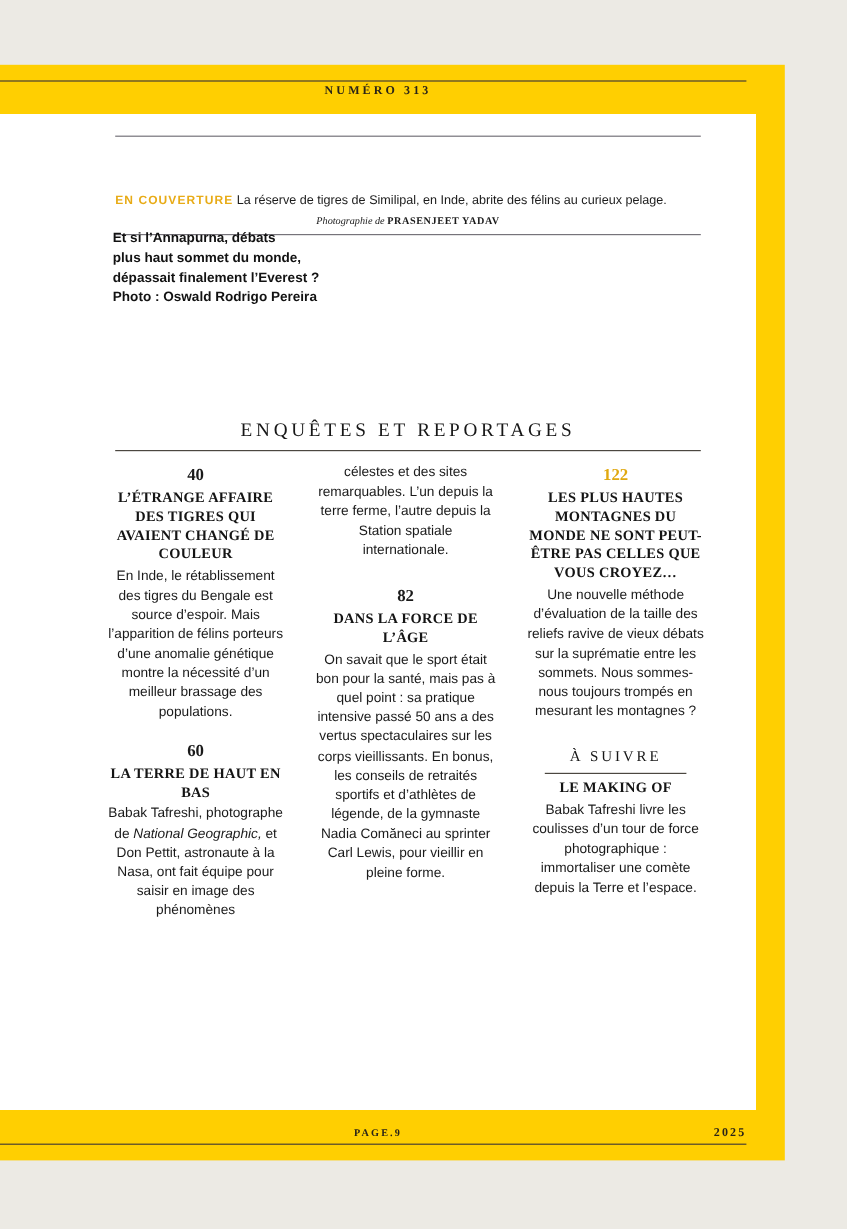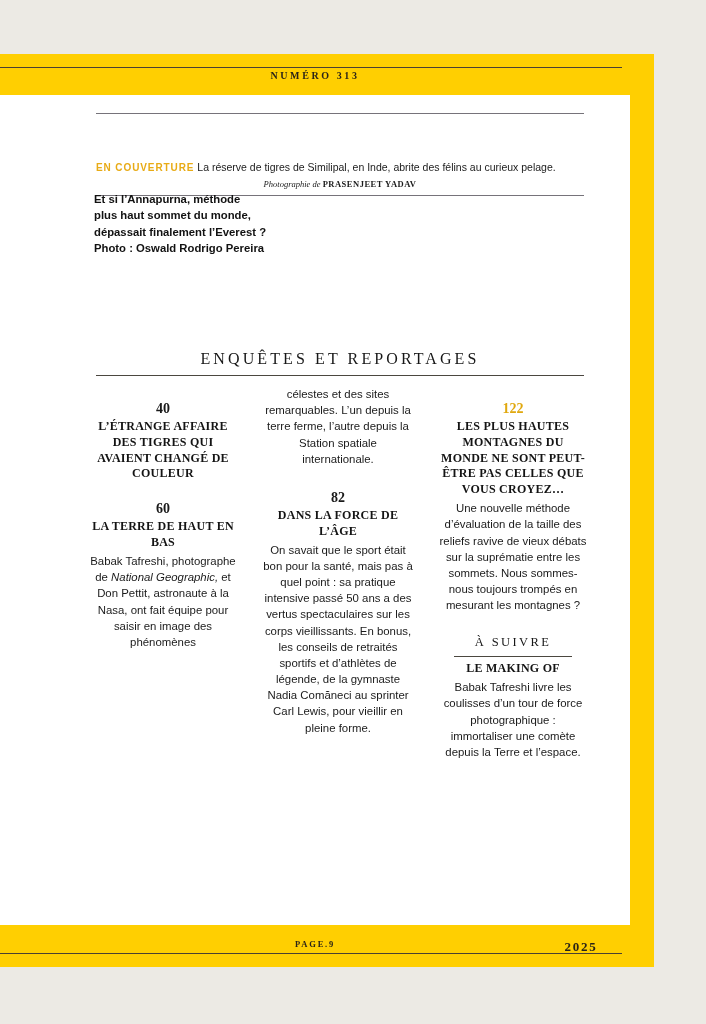--- a/index.html
+++ b/index.html
@@ -163,21 +163,20 @@
 
   .entry { margin-bottom: 14px; }
 
   .entry-num {
     text-align: center;
     font-family: "Liberation Serif", serif;
     font-size: 14px;
     font-weight: bold;
     color: #1a1a1a;
     line-height: 1.5;
-    margin-top: 12px;
   }
   .entry-num.accent { color: #e0a80f; }
 
   .entry-title {
     text-align: center;
     font-family: "Liberation Serif", serif;
     font-size: 12px;
     font-weight: bold;
     letter-spacing: 0.25px;
     color: #141414;
@@ -247,23 +246,23 @@
     font-size: 8.5px;
     font-weight: bold;
     letter-spacing: 1.8px;
     color: #2a2418;
   }
   .footer-year {
     position: absolute;
     left: 540px;
     top: 14px;
     width: 82px;
-    text-align: center;
-    font-family: "Liberation Serif", serif;
-    font-size: 13px;
+    text-align: right;
+    font-family: "Liberation Serif", serif;
+    font-size: 10px;
     font-weight: bold;
     letter-spacing: 1.8px;
     color: #2a2418;
   }
 </style>
 </head>
 <body>
 
 <div id="page">
 
@@ -282,38 +281,39 @@
       <span>La réserve de tigres de Similipal, en Inde, abrite des félins au curieux pelage.</span>
     </div>
     <div class="cover-photo-credit">
       <span class="ital">Photographie de</span>
       <span class="name">PRASENJEET YADAV</span>
     </div>
     <div class="cover-rule"></div>
   </div>
 
   <div class="teaser">
-    <div>Et si l’Annapurna, méthode</div>
+    <div>Et si l’Annapurna, débats</div>
     <div>plus haut sommet du monde,</div>
     <div>dépassait finalement l’Everest ?</div>
     <div>Photo : Oswald Rodrigo Pereira</div>
   </div>
 
   <div class="section-head">
     <div class="section-title">ENQUÊTES ET REPORTAGES</div>
     <div class="section-rule"></div>
   </div>
 
   <div class="columns">
 
     <div class="col">
 
       <div class="entry">
         <div class="entry-num">40</div>
         <div class="entry-title">L’ÉTRANGE AFFAIRE DES TIGRES QUI AVAIENT CHANGÉ DE COULEUR</div>
+        <div class="entry-body">En Inde, le rétablissement des tigres du Bengale est source d’espoir. Mais l’apparition de félins porteurs d’une anomalie génétique montre la nécessité d’un meilleur brassage des populations.</div>
       </div>
 
       <div class="entry">
         <div class="entry-num">60</div>
         <div class="entry-title">LA TERRE DE HAUT EN BAS</div>
         <div class="entry-body">
           <span>Babak Tafreshi, photographe de </span><span class="ital">National Geographic,</span><span> et Don Pettit, astronaute à la Nasa, ont fait équipe pour saisir en image des phénomènes</span>
         </div>
       </div>
 

